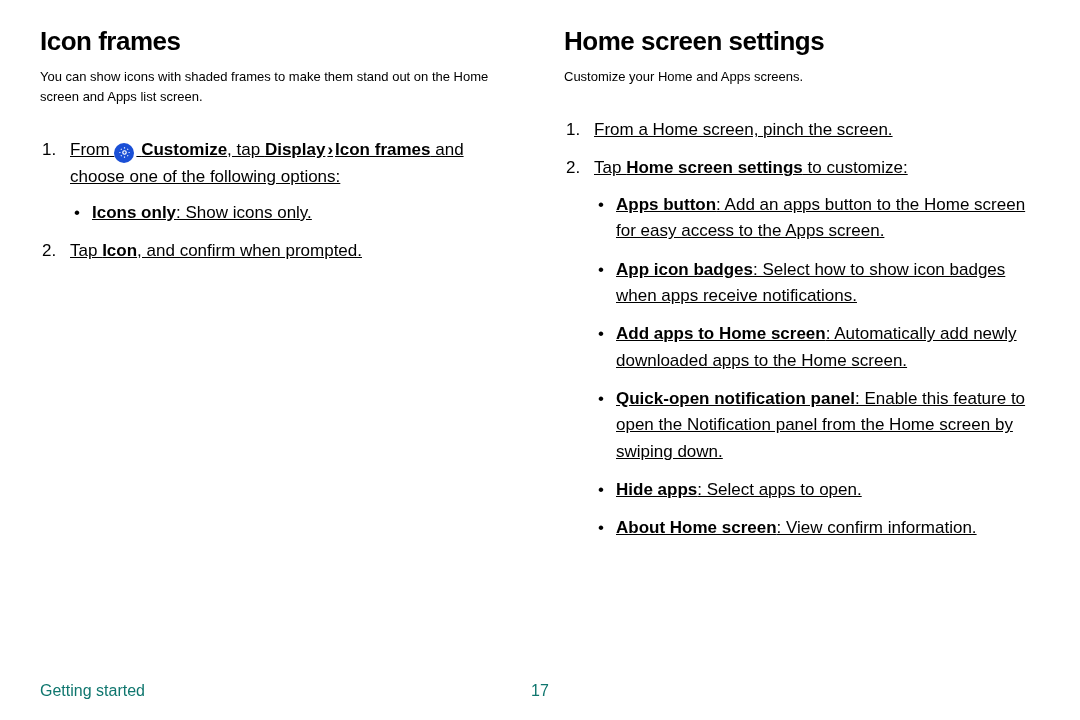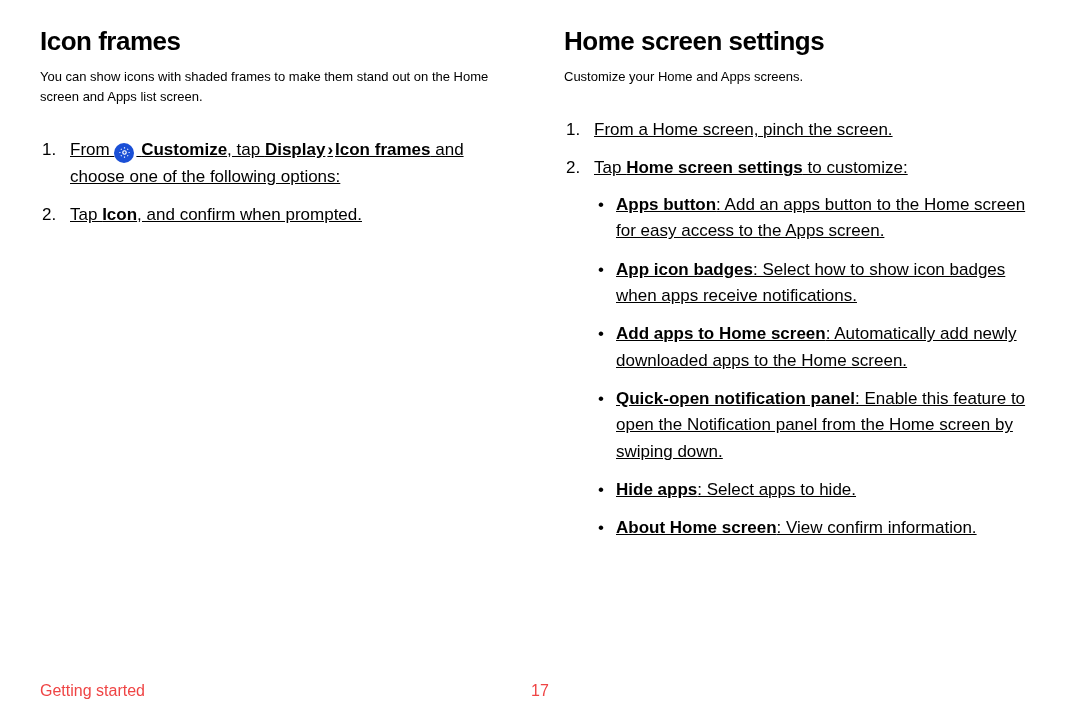--- a/index.html
+++ b/index.html
@@ -83,21 +83,21 @@
     font-size: 13px;
     margin-right: 2px;
   }
   .chev {
     font-weight: 700;
     padding: 0 2px;
   }
   .footer {
     display: flex;
     font-size: 16px;
-    color: #ef4444;
+    color: #0f766e;
     padding-top: 8px;
     align-items: center;
   }
   .footer .pn {
     position: absolute;
     left: 50%;
     transform: translateX(-50%);
   }
   .footer-wrap {
     position: relative;
@@ -118,20 +118,23 @@
         <span>From </span>
         <span class="settings-icon">
           <svg width="13" height="13" viewBox="0 0 24 24" fill="none" stroke="#fff" stroke-width="2.2">
               <circle cx="12" cy="12" r="3.2"></circle>
               <path d="M12 2.5v2M12 19.5v2M21.5 12h-2M4.5 12h-2M18.7 5.3l-1.4 1.4M6.7 17.3l-1.4 1.4M18.7 18.7l-1.4-1.4M6.7 6.7 5.3 5.3"></path>
             </svg>
         </span>
         <span class="b">Customize</span><span>, tap </span><span class="b">Display</span><span class="chev">›</span><span class="b">Icon frames</span><span> and choose one of the following options:</span>
 
         <ul class="bullets">
+          <li>
+            <span class="b">Icons only</span><span>: Show icons only.</span>
+          </li>
         </ul>
       </li>
       <li>
         <span>Tap </span><span class="b">Icon</span><span>, and confirm when prompted.</span>
       </li>
     </ol>
   </div>
 
   <div class="col">
     <h2>Home screen settings</h2>
@@ -140,21 +143,21 @@
     <ol class="steps">
       <li>From a Home screen, pinch the screen.</li>
       <li>
         <span>Tap </span><span class="b">Home screen settings</span><span> to customize:</span>
 
         <ul class="bullets">
           <li><span class="b">Apps button</span><span>: Add an apps button to the Home screen for easy access to the Apps screen.</span></li>
           <li><span class="b">App icon badges</span><span>: Select how to show icon badges when apps receive notifications.</span></li>
           <li><span class="b">Add apps to Home screen</span><span>: Automatically add newly downloaded apps to the Home screen.</span></li>
           <li><span class="b">Quick-open notification panel</span><span>: Enable this feature to open the Notification panel from the Home screen by swiping down.</span></li>
-          <li><span class="b">Hide apps</span><span>: Select apps to hide.</span></li>
+          <li><span class="b">Hide apps</span><span>: Select apps to open.</span></li>
           <li><span class="b">About Home screen</span><span>: View confirm information.</span></li>
         </ul>
       </li>
     </ol>
   </div>
 </div>
 
 <div class="footer-wrap">
   <div class="footer">
     <span>Getting started</span>

